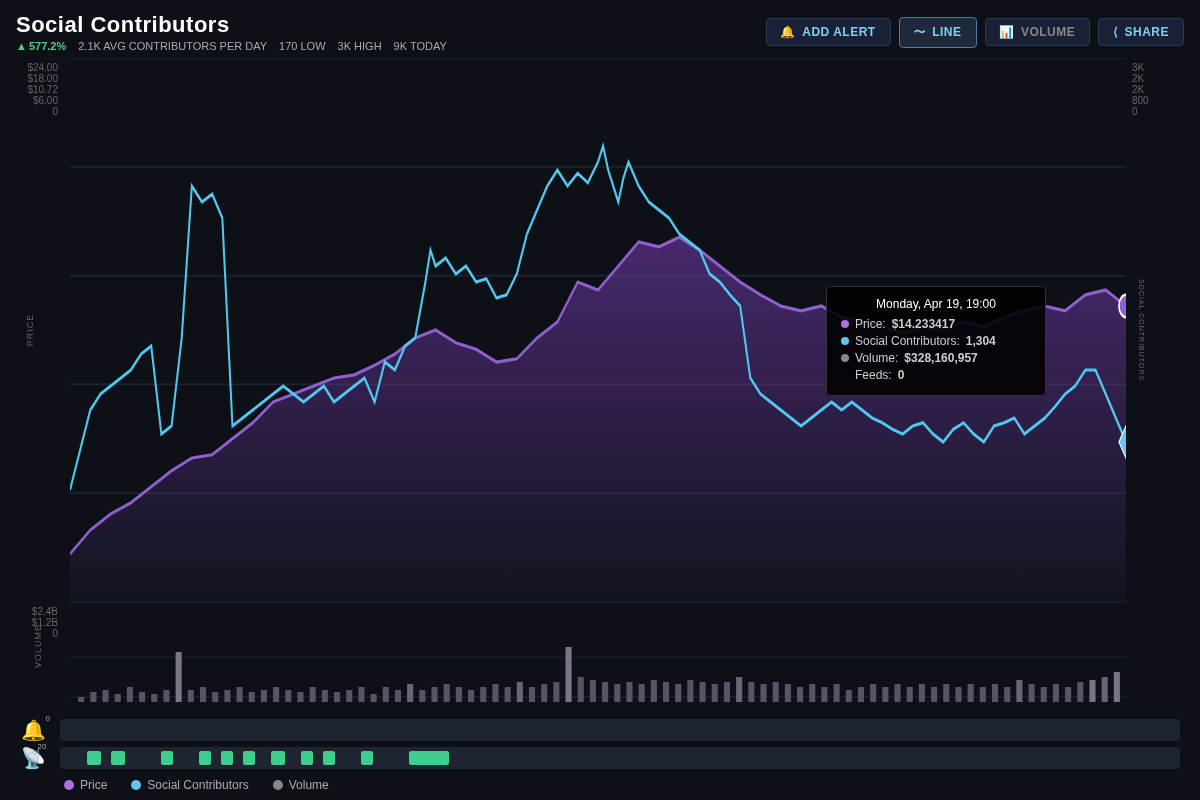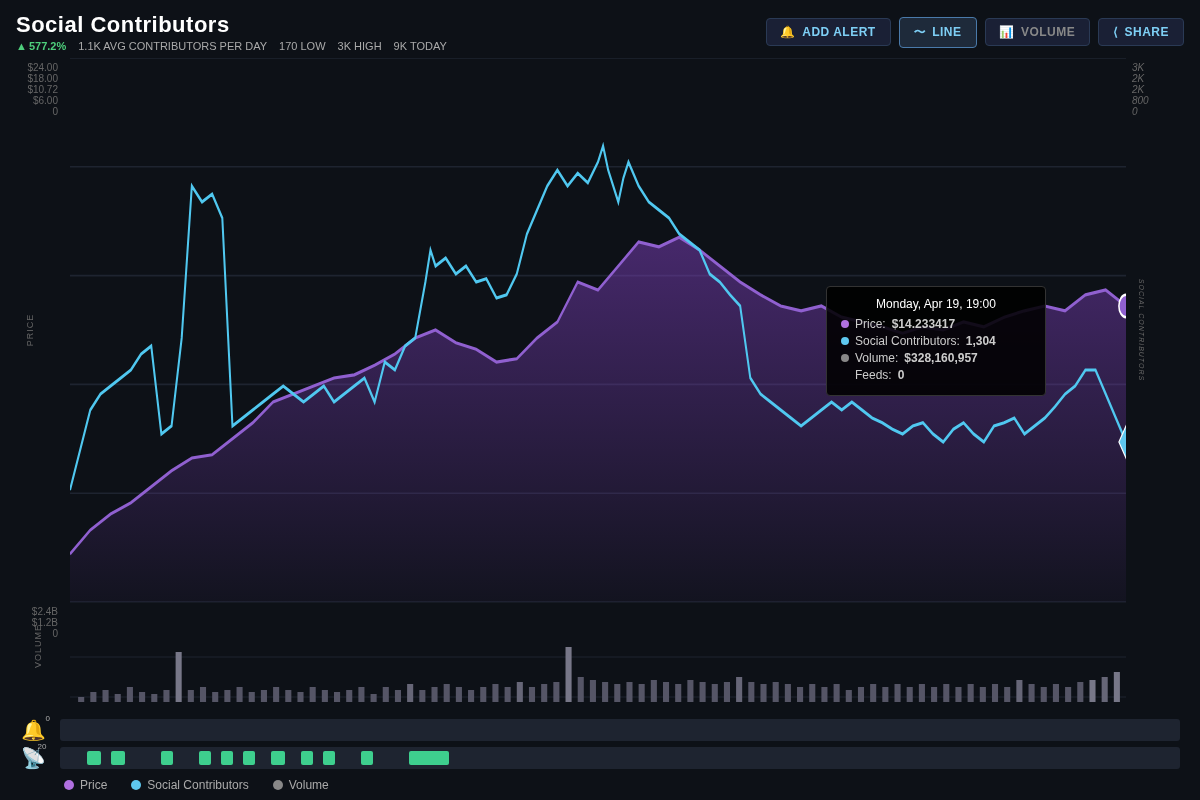--- a/index.html
+++ b/index.html
@@ -307,21 +307,21 @@
 <div class="container">
 
   <div class="header">
     <div class="header-left">
       <span class="title">Social Contributors</span>
       <div class="stats-row">
         <span class="stat-change">
           <span class="arrow-up">▲</span>
           <span>577.2%</span>
         </span>
-        <span>1.1K AVG CONTRIBUTORS PER DAY</span>
+        <span>2.1K AVG CONTRIBUTORS PER DAY</span>
         <span>170 LOW</span>
         <span>3K HIGH</span>
         <span>9K TODAY</span>
       </div>
     </div>
     <div class="header-buttons">
       <button class="btn btn-alert">
         <span>🔔</span>
         <span>ADD ALERT</span>
       </button>
@@ -436,21 +436,21 @@
           <strong>$328,160,957</strong>
         </div>
         <div class="tooltip-row">
           <span style="width:8px;display:inline-block;"></span>
           <span>Feeds:</span>
           <strong>0</strong>
         </div>
       </div>
     </div>
 
-    <div style="position:relative; width:58px;font-style:italic;">
+    <div style="position:relative; width:58px;">
       <div class="y-axis-right">
         <span>3K</span>
         <span>2K</span>
         <span>2K</span>
         <span>800</span>
         <span>0</span>
       </div>
       <div class="right-label-vertical" style="right:-8px; font-size:7px; letter-spacing:1px;">SOCIAL CONTRIBUTORS</div>
     </div>
   </div>

